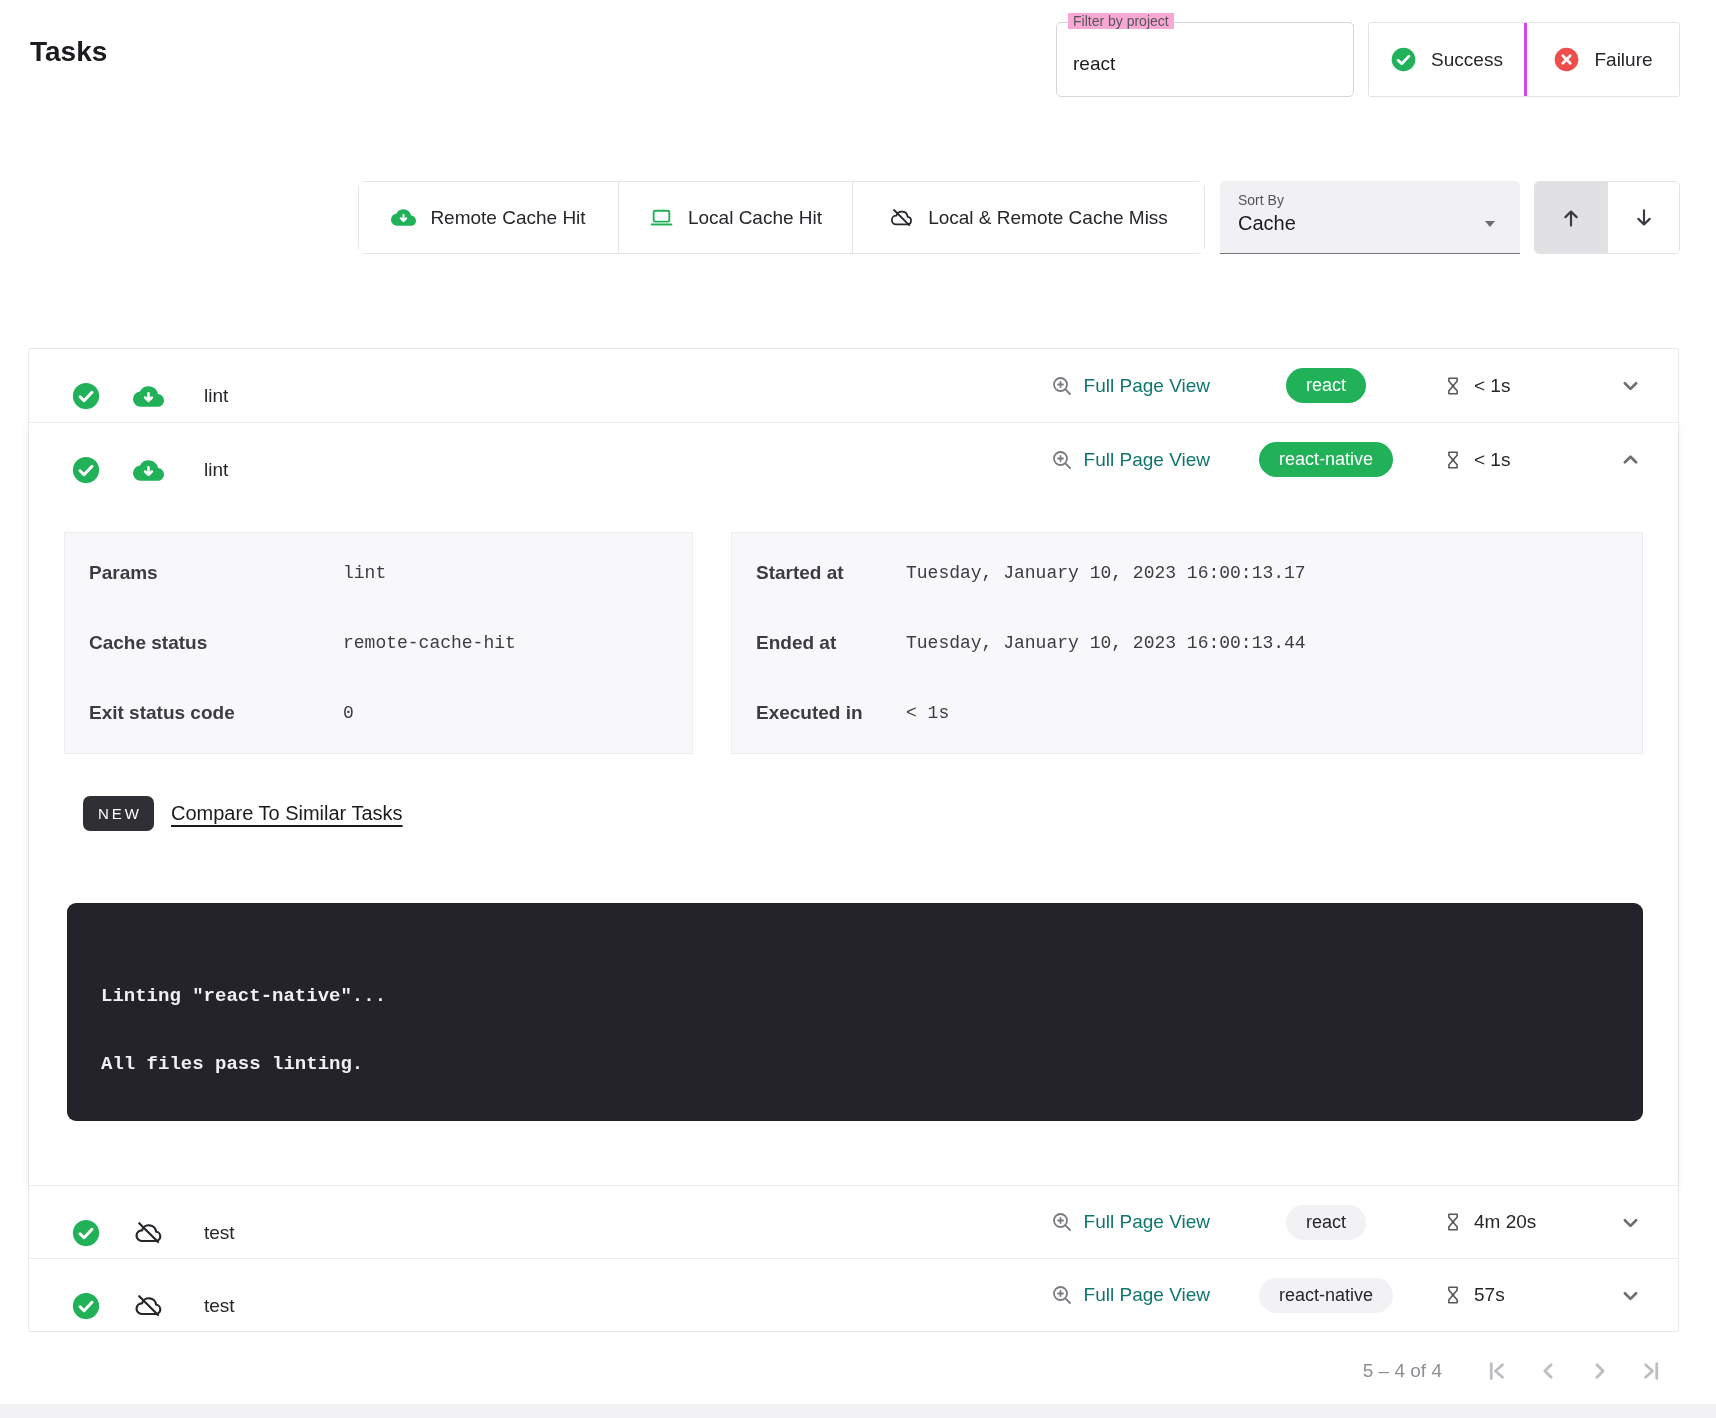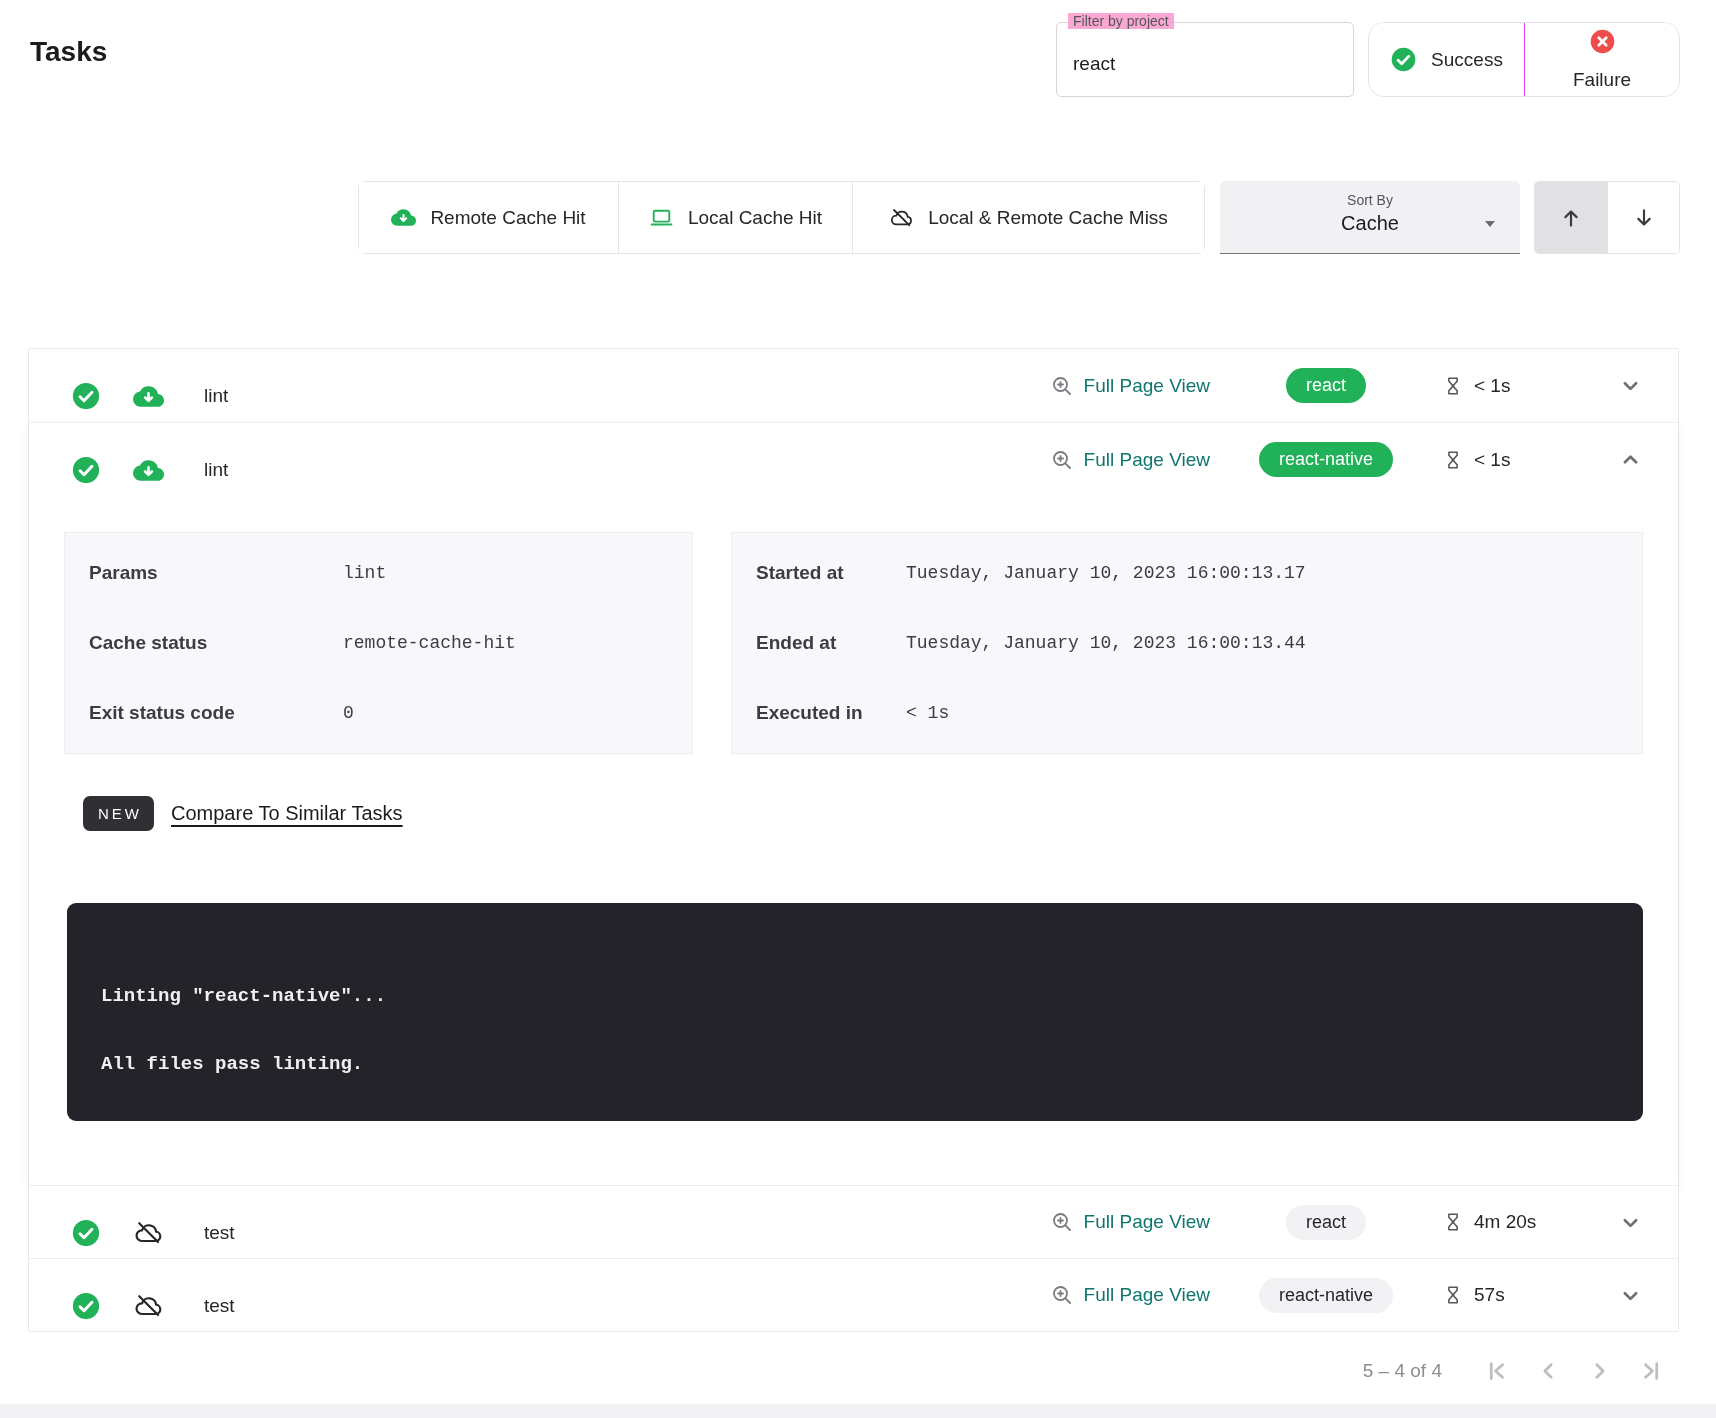--- a/index.html
+++ b/index.html
@@ -15,36 +15,36 @@
   .page-title { position:absolute; left:30px; top:36px; font-size:28px; font-weight:700; color:#1c1c20; }
 
   .project-filter { position:absolute; left:1056px; top:22px; width:298px; height:75px;
     border:1px solid #d6d6da; border-radius:5px; background:#fff; }
   .project-filter label { position:absolute; top:-10px; left:11px; background:#f9a8d4; padding:0 5px;
     font-size:14px; color:#55555a; }
   .project-filter input { width:100%; height:100%; border:none; outline:none; background:transparent;
     padding:8px 16px 0; font-size:19px; color:#1c1c20; font-family:inherit; }
 
   .status-toggle { position:absolute; left:1368px; top:22px; height:75px; display:flex;
-    border:1px solid #e3e3e6; border-radius:16px; overflow:hidden; background:#fff; }
+    border:1px solid #e3e3e6; border-radius:3px; overflow:hidden; background:#fff; }
   .status-toggle button { width:155px; display:flex; align-items:center; justify-content:center; gap:14px;
     font-size:19px; color:#26262b; background:#fff; }
-  .status-toggle button + button { border-left:1px solid #d946ef;flex-direction:column; }
+  .status-toggle button + button { border-left:3px solid #d946ef; }
 
   
   .cache-group { position:absolute; left:358px; top:181px; height:73px; display:flex;
     border:1px solid #e5e5e8; border-radius:7px; background:#fff; }
   .cache-group button { display:flex; align-items:center; justify-content:center; gap:14px;
     font-size:19px; color:#26262b; background:#fff; }
   .cache-group button + button { border-left:1px solid #e5e5e8; }
   .cache-btn-1 { width:259px; } .cache-btn-2 { width:234px; } .cache-btn-3 { width:352px; }
 
   .sort-select { position:absolute; left:1220px; top:181px; width:300px; height:73px;
     background:#f1f1f3; border-bottom:1px solid #75757a; border-radius:5px 5px 0 0;
-    padding:11px 18px 0; cursor:pointer;text-align:center; }
+    padding:11px 18px 0; cursor:pointer; }
   .sort-label { font-size:14px; color:#55555a; }
   .sort-value { font-size:20px; color:#1c1c20; margin-top:4px; }
   .sort-caret { position:absolute; right:18px; top:30px; }
 
   .dir-toggle { position:absolute; left:1534px; top:181px; height:73px; display:flex;
     border:1px solid #e3e3e6; border-radius:5px; overflow:hidden; background:#fff; }
   .dir-toggle button { width:72px; display:flex; align-items:center; justify-content:center; background:#fff; }
   .dir-toggle button + button { border-left:1px solid #e3e3e6; }
   .dir-toggle button.selected { background:#e1e1e4; }
 

